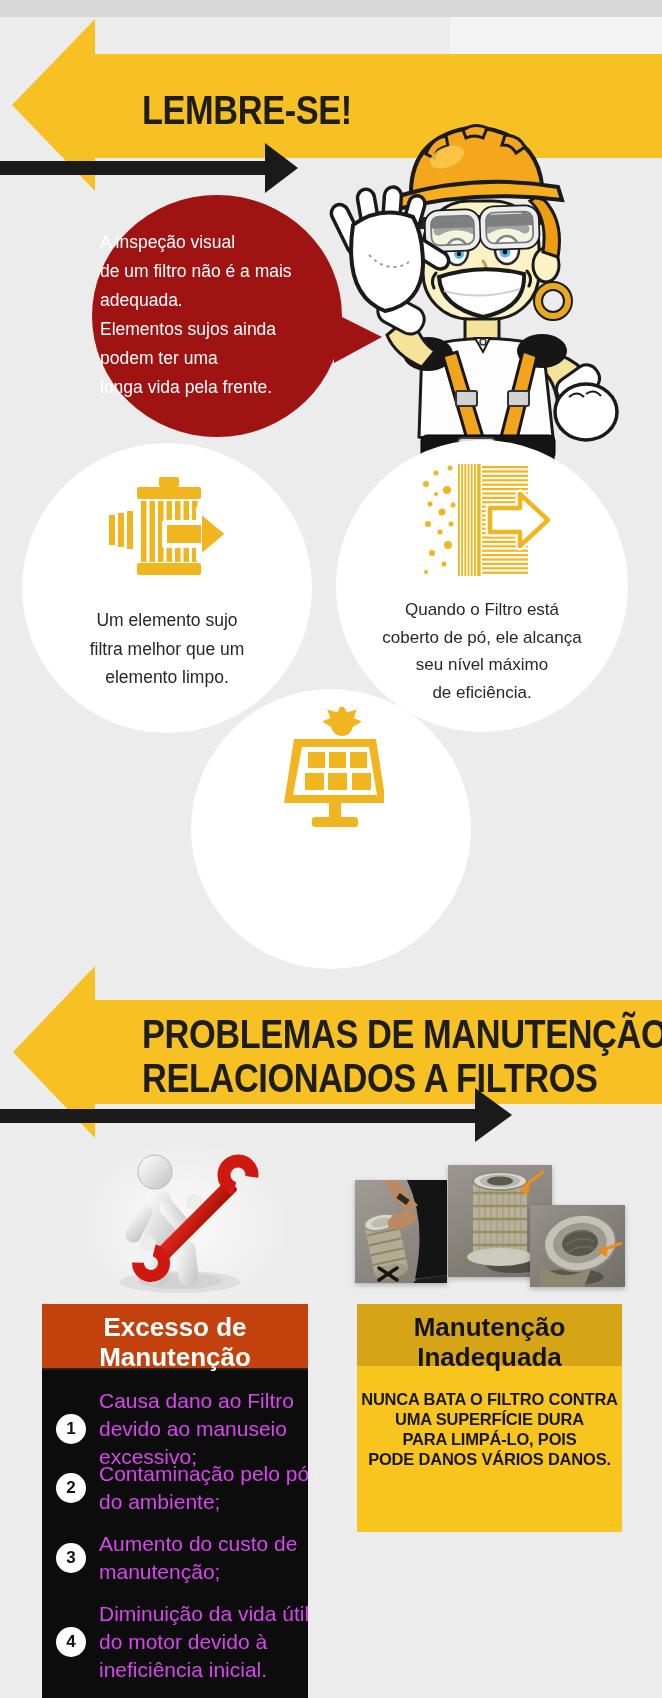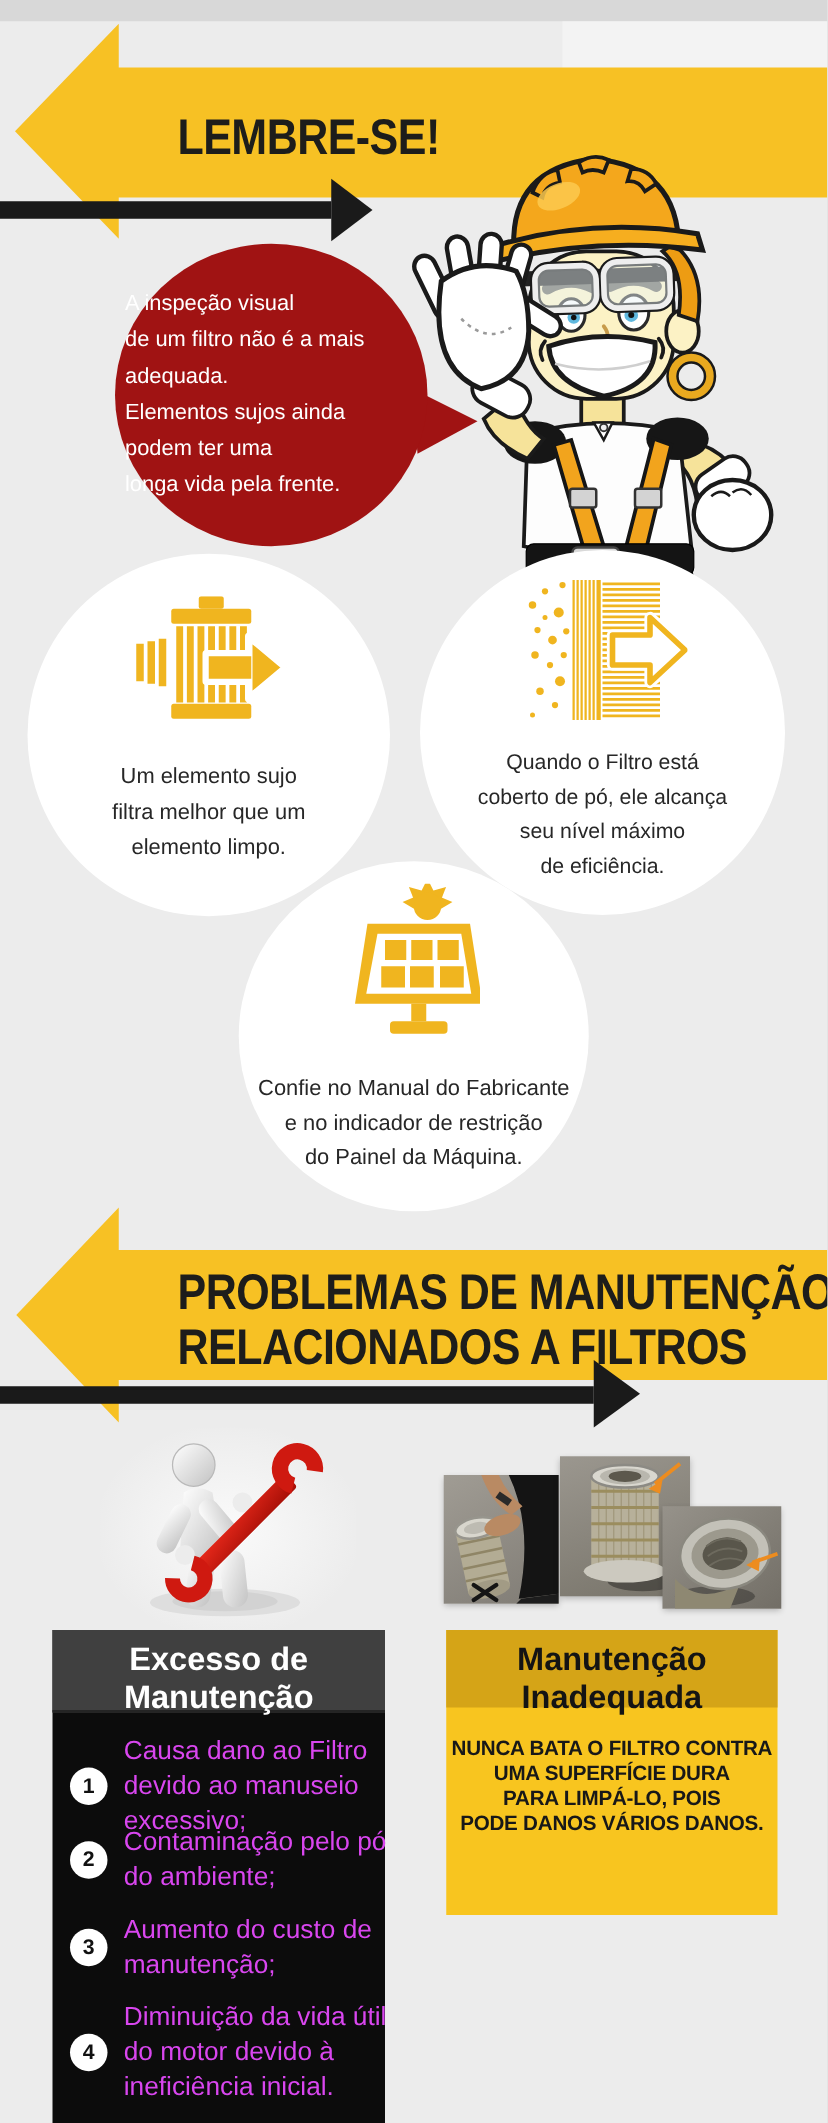--- a/index.html
+++ b/index.html
@@ -11,21 +11,21 @@
   .banner-title{font-weight:bold;color:#1d1d1b;font-size:40px;line-height:44px;}
   .cond{display:inline-block;transform:scaleX(.86);transform-origin:0 50%;white-space:nowrap;letter-spacing:-.5px;}
   
   #bubble{left:92px;top:178px;width:250px;height:242px;border-radius:50%;background:var(--red);}
   #bubble-text{left:100px;top:211px;width:234px;text-align:left;color:#fff;font-size:17.5px;line-height:29px;}
   
   .wcircle{border-radius:50%;background:#fff;}
   .circle-text{text-align:center;color:#272727;font-size:17.5px;line-height:28.5px;}
   
   #excess-box{left:42px;top:1287px;width:266px;height:400px;background:#0C0C0C;}
-  #excess-box .hdr{padding-top:8px;height:56px;text-align:center;color:#fff;font-weight:bold;font-size:26px;line-height:30px;border-bottom:2px solid #242424;background:#404040;}
+  #excess-box .hdr{padding-top:8px;height:56px;text-align:center;color:#fff;font-weight:bold;font-size:26px;line-height:30px;border-bottom:2px solid #242424;background:#c2410c;}
   .xitem{position:absolute;left:14px;display:flex;align-items:center;gap:13px;}
   .numcirc{width:30px;height:30px;border-radius:50%;background:#fff;color:#111;font-weight:bold;font-size:17px;display:flex;align-items:center;justify-content:center;flex:0 0 30px;}
   .xitem .txt{width:212px;color:#d946ef;font-size:21px;line-height:28px;}
   #inadequate-box{left:357px;top:1287px;width:265px;height:228px;background:var(--yellow-bright);}
   #inadequate-box .hdr{height:54px;padding-top:8px;background:var(--gold-dark);text-align:center;color:#141414;font-weight:bold;font-size:26px;line-height:30px;}
   #inadequate-box .bodylines{display:flex;flex-direction:column;align-items:center;gap:1px;padding-top:24px;}
   #inadequate-box .bodylines div{font-size:16.5px;font-weight:bold;color:#181818;letter-spacing:-.2px;}
   
   .photo{box-shadow:0 2px 5px rgba(0,0,0,.25);}
   #photoL{left:355px;top:1163px;width:92px;height:103px;background:linear-gradient(150deg,#a09c94,#7f7b74);}
@@ -264,25 +264,20 @@
       <rect x="44" y="45" width="17" height="16"></rect>
         <rect x="65" y="45" width="17" height="16"></rect>
         <rect x="86" y="45" width="17" height="16"></rect>
       <rect x="41" y="66" width="19" height="17"></rect>
         <rect x="64" y="66" width="19" height="17"></rect>
         <rect x="88" y="66" width="19" height="17"></rect>
       <rect x="65" y="96" width="12" height="14"></rect>
       <rect x="48" y="110" width="46" height="10" rx="3"></rect>
     </g>
   </svg>
-  <div class="abs circle-text" style="left:196px;top:840px;width:270px;font-size:17.5px;line-height:27.5px;">
-    <div class="nowrap">Confie no Manual do Fabricante</div>
-    <div class="nowrap">e no indicador de restrição</div>
-    <div class="nowrap">do Painel da Máquina.</div>
-  </div>
 
   <svg class="abs" style="left:0;top:940px;" width="662" height="200" viewBox="0 0 662 200">
     <polygon points="662,43 95,43 95,9 13,95 95,181 95,147 662,147" fill="#F7C124"></polygon>
     <g>
       <rect x="0" y="152" width="475" height="14" fill="#1A1A1A"></rect>
       <polygon points="475,131 475,185 512,158" fill="#1A1A1A"></polygon>
     </g>
   </svg>
   <div class="abs banner-title" style="left:142px;top:995px;">
     <div><span class="cond">PROBLEMAS DE MANUTENÇÃO</span></div>

